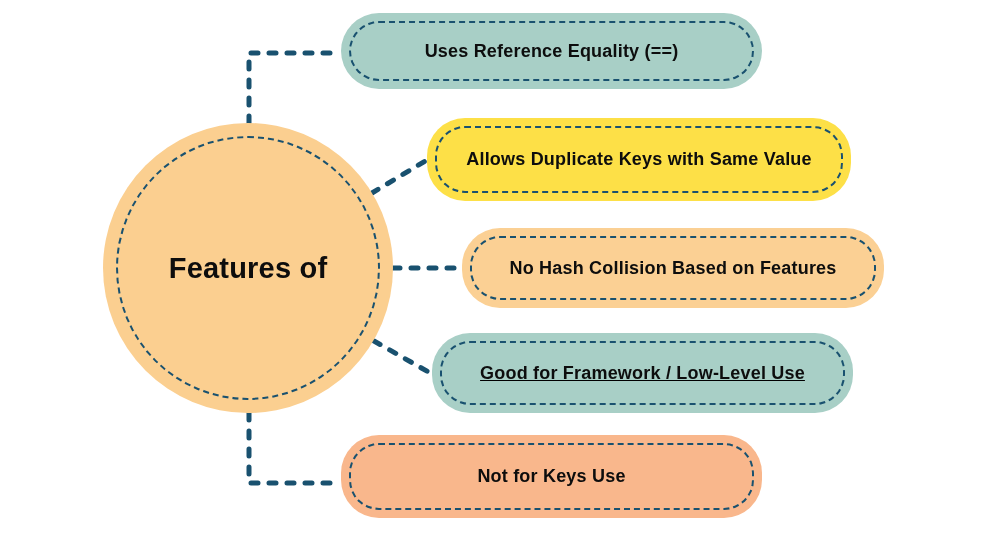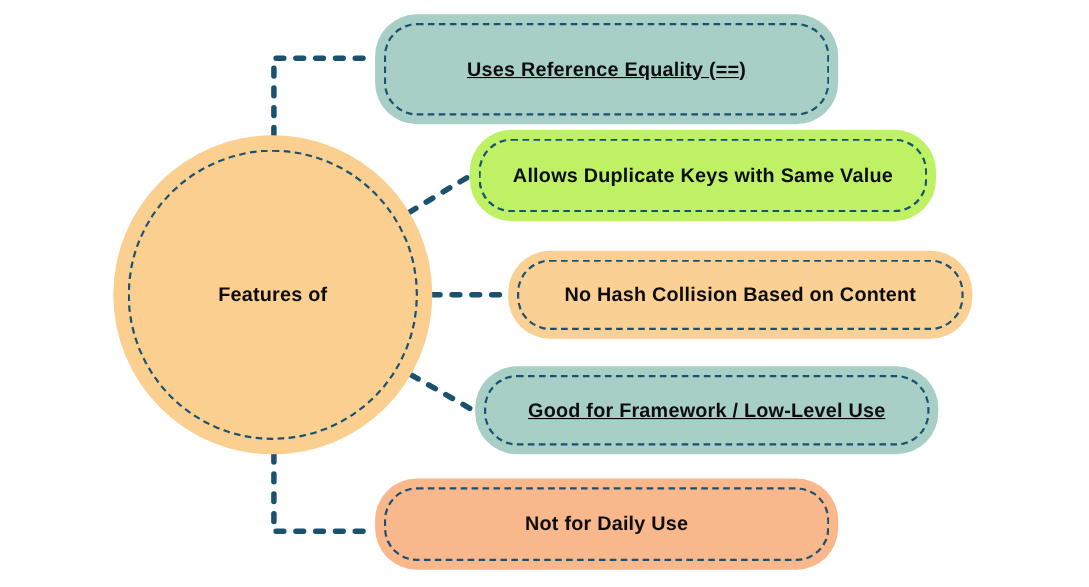--- a/index.html
+++ b/index.html
@@ -39,21 +39,21 @@
     border-radius: 50%;
   }
   .center-label {
     position: absolute;
     inset: 0;
     display: flex;
     flex-direction: column;
     align-items: center;
     justify-content: center;
     text-align: center;
-    font-size: 18px;
+    font-size: 29px;
     font-weight: 700;
     line-height: 40px;
     color: #0d0d0d;
     letter-spacing: 0.2px;
   }
   .branch {
     position: absolute;
     border-radius: 38px;
     display: flex;
     align-items: center;
@@ -68,21 +68,21 @@
   }
   .branch .branch-label {
     position: relative;
     font-size: 18px;
     font-weight: 700;
     color: #0d0d0d;
     letter-spacing: 0.2px;
     text-align: center;
     padding: 0 24px;
   }
-  .node1 { left: 341px; top: 13px;  width: 421px; height: 100px; text-decoration: underline; }
+  .node1 { left: 341px; top: 13px;  width: 421px; height: 76px; }
   .node2 { left: 427px; top: 118px; width: 424px; height: 83px; }
   .node3 { left: 462px; top: 228px; width: 422px; height: 80px; }
   .node4 { left: 432px; top: 333px; width: 421px; height: 80px; }
   .node5 { left: 341px; top: 435px; width: 421px; height: 83px; }
 </style>
 </head>
 <body>
 
 <div class="canvas" style="background-color: rgb(255, 255, 255);">
 
@@ -101,33 +101,33 @@
     <div class="center-label">
       <div>Features of</div>
     </div>
   </div>
 
   <div class="branch node1" style="background-color: rgb(168, 207, 198);">
     <div class="dash-border" style="border-color: rgb(25, 81, 111);"></div>
     <span class="branch-label">Uses Reference Equality (==)</span>
   </div>
 
-  <div class="branch node2" style="background-color: #bef264;">
+  <div class="branch node2" style="background-color: #fde047;">
     <div class="dash-border" style="border-color: rgb(25, 81, 111);"></div>
     <span class="branch-label">Allows Duplicate Keys with Same Value</span>
   </div>
 
   <div class="branch node3" style="background-color: rgb(251, 208, 148);">
     <div class="dash-border" style="border-color: rgb(25, 81, 111);"></div>
-    <span class="branch-label">No Hash Collision Based on Content</span>
+    <span class="branch-label">No Hash Collision Based on Features</span>
   </div>
 
   <div class="branch node4" style="background-color: rgb(168, 207, 198); text-decoration: underline;">
     <div class="dash-border" style="border-color: rgb(25, 81, 111);"></div>
     <span class="branch-label">Good for Framework / Low-Level Use</span>
   </div>
 
   <div class="branch node5" style="background-color: rgb(249, 183, 140);">
     <div class="dash-border" style="border-color: rgb(25, 81, 111);"></div>
-    <span class="branch-label">Not for Daily Use</span>
+    <span class="branch-label">Not for Keys Use</span>
   </div>
 
 </div>
 
 </body></html>

